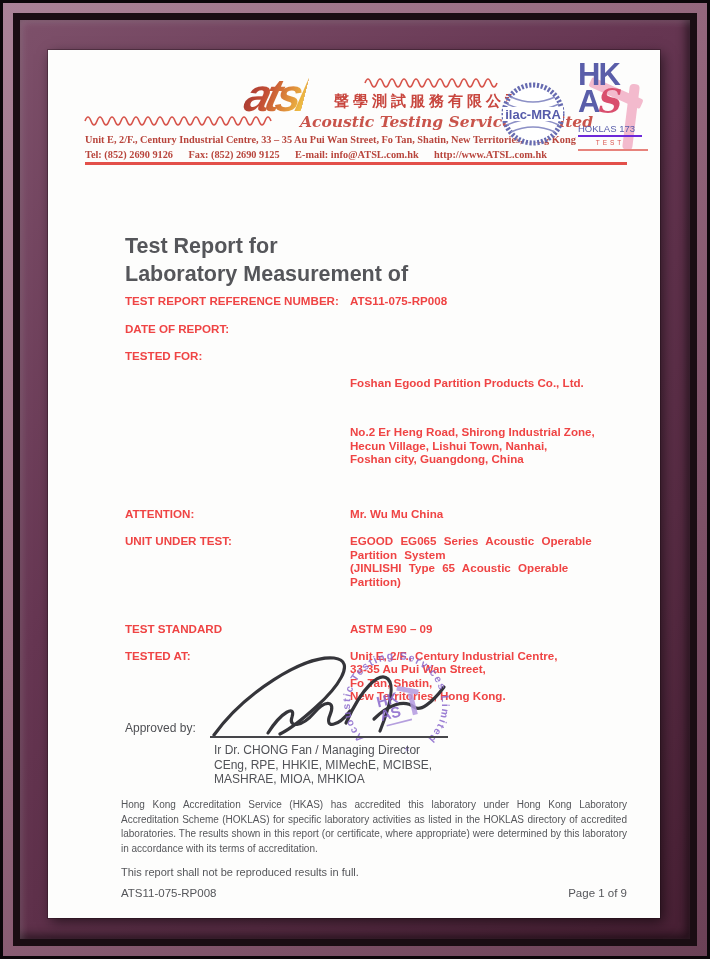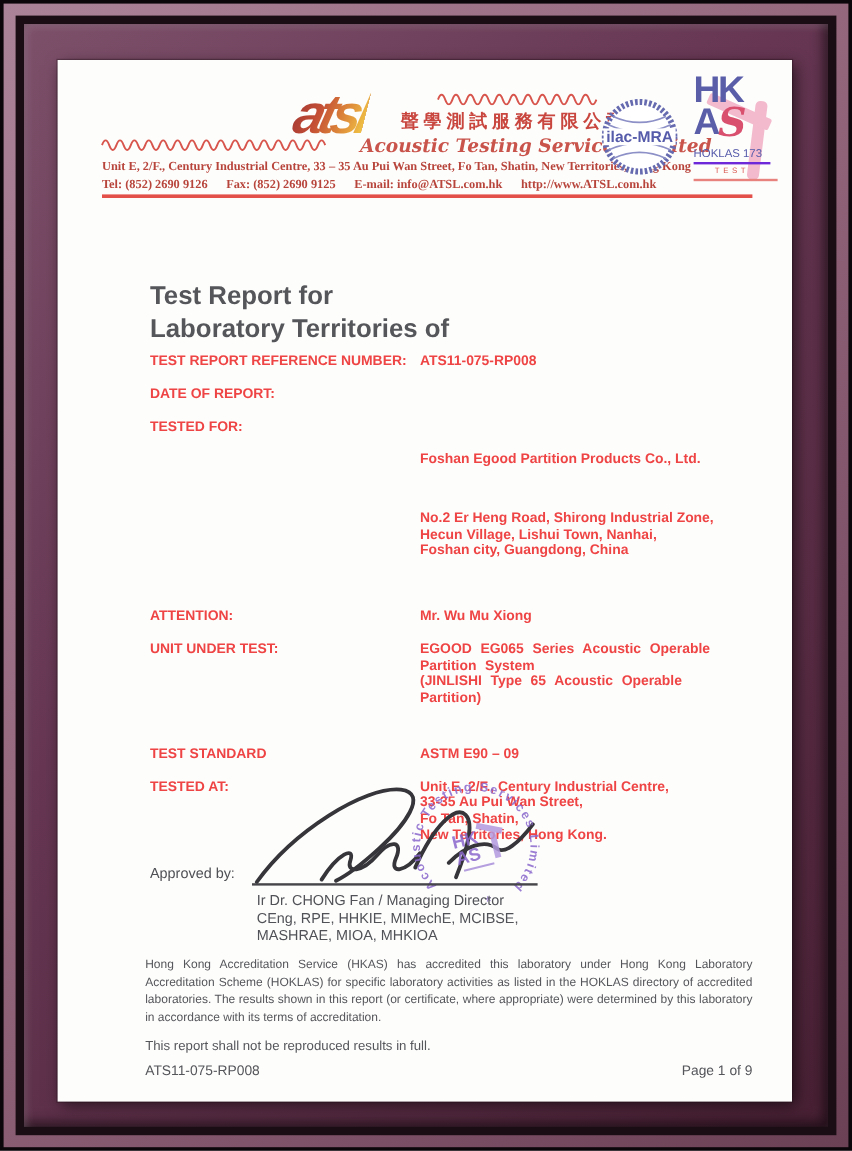--- a/index.html
+++ b/index.html
@@ -115,21 +115,21 @@
       <div><span>HK</span></div>
       <div><span>A</span><span class="s-pink">S</span></div>
     </div>
     <div class="hoklas">HOKLAS 173</div>
     <div class="test">TEST</div>
     <div class="redline"></div>
   </div>
 
   <div class="title">
     <div>Test Report for</div>
-    <div>Laboratory Territories of</div>
+    <div>Laboratory Measurement of</div>
   </div>
 
   <div class="fields">
     <div class="row">
       <div class="lbl">TEST REPORT REFERENCE NUMBER:</div>
       <div class="val">ATS11-075-RP008</div>
     </div>
     <div class="row">
       <div class="lbl">DATE OF REPORT:</div>
     </div>
@@ -137,21 +137,21 @@
       <div class="lbl">TESTED FOR:</div>
       <div class="val">
         <div>Foshan Egood Partition Products Co., Ltd.</div>
         <div class="sub-addr addr-just">No.2 Er Heng Road, Shirong Industrial Zone,
 Hecun Village, Lishui Town, Nanhai,
 Foshan city, Guangdong, China</div>
       </div>
     </div>
     <div class="row">
       <div class="lbl">ATTENTION:</div>
-      <div class="val">Mr. Wu Mu Xiong</div>
+      <div class="val">Mr. Wu Mu China</div>
     </div>
     <div class="row mb-lg">
       <div class="lbl">UNIT UNDER TEST:</div>
       <div class="val wide">EGOOD EG065 Series Acoustic Operable
 Partition System
 (JINLISHI Type 65 Acoustic Operable
 Partition)</div>
     </div>
     <div class="row mb-md">
       <div class="lbl">TEST STANDARD</div>

